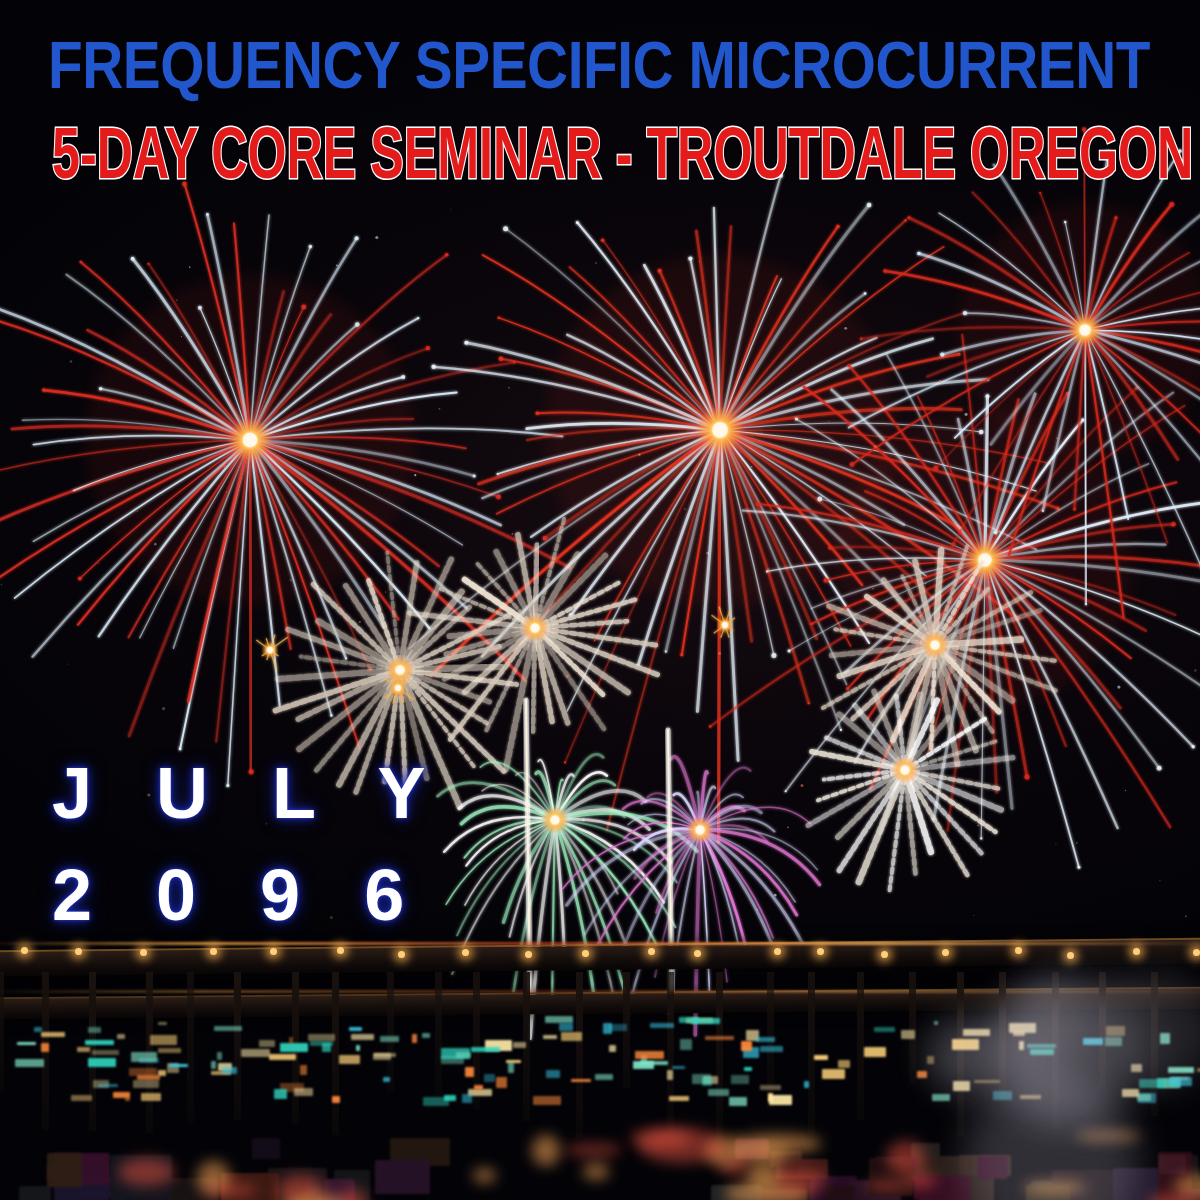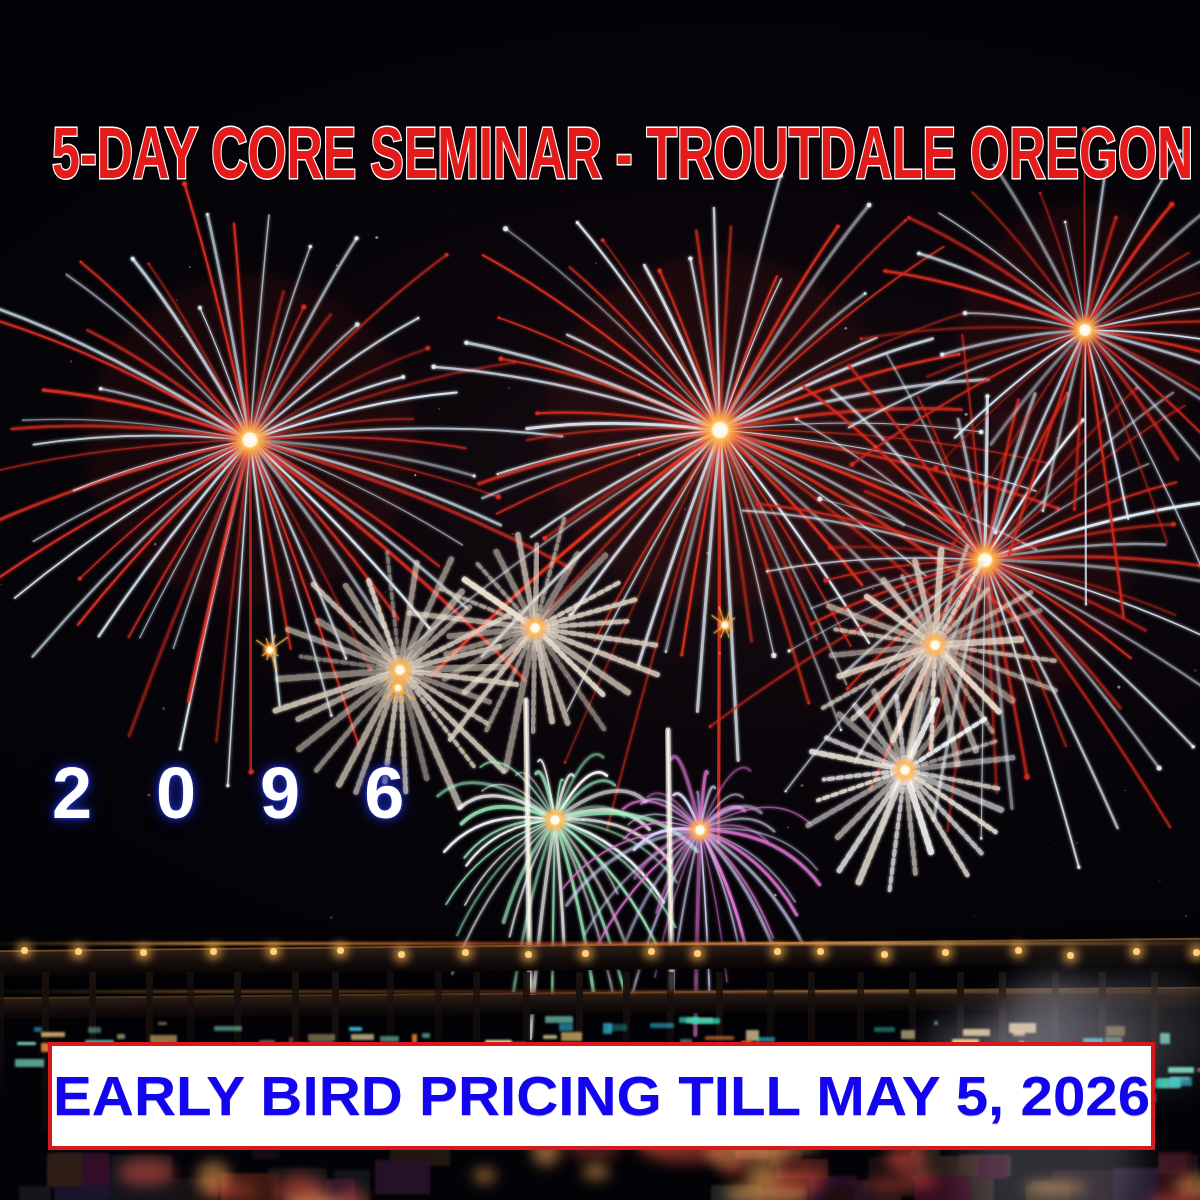--- a/index.html
+++ b/index.html
@@ -1062,28 +1062,31 @@
       <div class="smoke" style="left:865px; top:260px; width:46px; height:11px; background:rgba(255,90,70,.45); filter:blur(7px);"></div>
       <div class="smoke" style="left:1003px; top:64px; width:110px; height:146px; background:rgba(200,195,210,0.16);"></div>
       <div class="smoke" style="left:965px; top:148px; width:173px; height:189px; background:rgba(200,195,210,0.23);"></div>
       <div class="smoke" style="left:999px; top:70px; width:93px; height:71px; background:rgba(200,195,210,0.21);"></div>
       <div class="smoke" style="left:1094px; top:52px; width:119px; height:117px; background:rgba(200,195,210,0.17);"></div>
       <div class="smoke" style="left:927px; top:93px; width:85px; height:81px; background:rgba(200,195,210,0.21);"></div>
       <div class="smoke" style="left:988px; top:50px; width:161px; height:150px; background:rgba(200,195,210,0.19);"></div>
       <div class="smoke" style="left:930px; top:103px; width:140px; height:71px; background:rgba(200,195,210,0.15);"></div>
     </div>
 
+  <div id="line1">
+    <svg viewBox="0 0 1110 78" width="1110" height="78" preserveAspectRatio="none">
+      <text id="t1" x="0" y="58" font-family="Liberation Sans, sans-serif" font-size="66" font-weight="bold" fill="#2156cc" textLength="1102" lengthAdjust="spacingAndGlyphs">FREQUENCY SPECIFIC MICROCURRENT</text>
+    </svg>
+  </div>
 
   <div id="line2">
     <svg viewBox="0 0 1115 84" width="1115" height="84" preserveAspectRatio="none">
       <text id="t2" x="2" y="64" font-family="Liberation Sans, sans-serif" font-size="72" font-weight="bold" fill="#e31b1b" stroke="#ffffff" stroke-width="3" paint-order="stroke fill" textLength="1108" lengthAdjust="spacingAndGlyphs">5-DAY CORE SEMINAR - TROUTDALE OREGON</text>
     </svg>
   </div>
 
   <div id="dateblock">
+    <div class="dateline">J U L Y</div>
     <div class="dateline">2 0 9 6</div>
   </div>
 
-  <div id="banner">
-    <div id="bannertext">EARLY BIRD PRICING TILL MAY 5, 2026</div>
-  </div>
 
 </div>
 
 </body></html>

